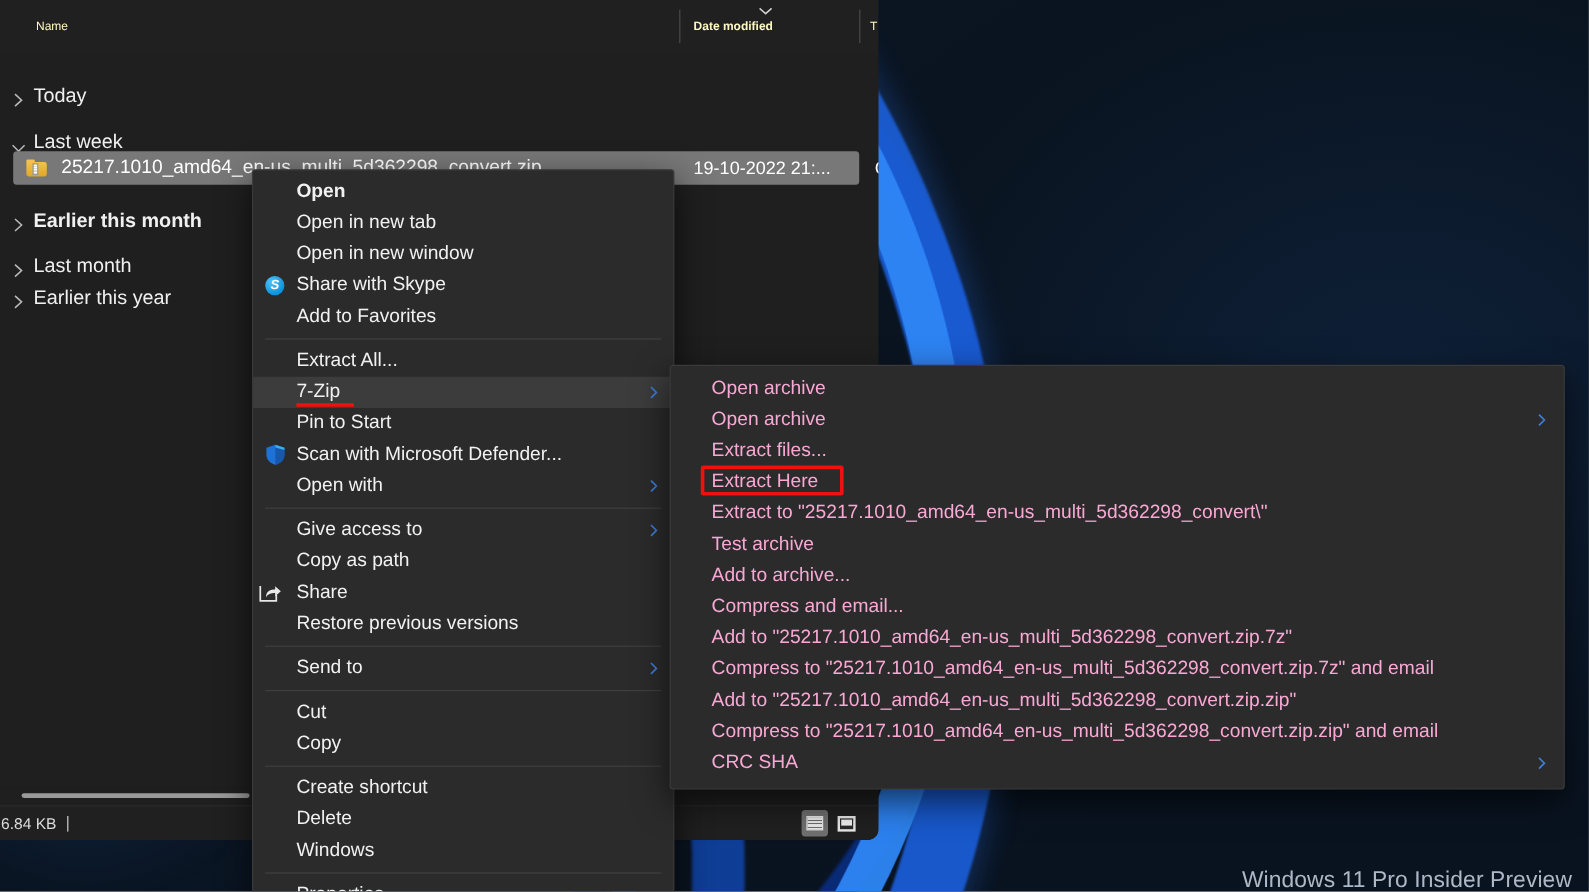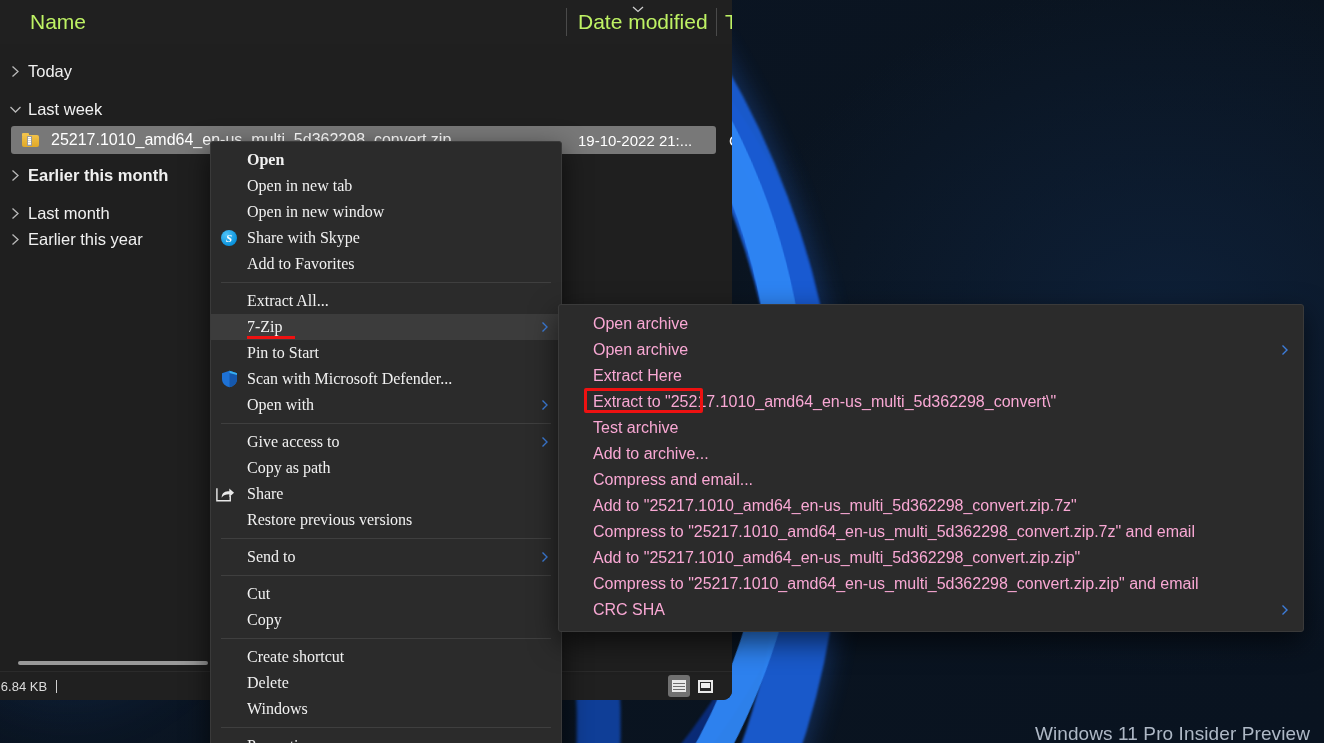--- a/index.html
+++ b/index.html
@@ -108,22 +108,22 @@
   #col-header {
     position: absolute; left: 0; top: 0;
     width: 732px; height: 44px;
     background: #202020;
     border-bottom: 1px solid #2c2c2c;
   }
   .colh {
     position: absolute;
     top: 0; height: 44px;
     display: flex; align-items: center;
-    color: #bef264;
-    font-size: 21px;
+    color: #fef9c3;
+    font-size: 10px;
     white-space: nowrap;
   }
   .coldiv {
     position: absolute;
     top: 8px; height: 28px;
     width: 1px;
     background: #4a4a4a;
   }
   #sortchev {
     position: absolute;
@@ -139,21 +139,21 @@
   
   #list {
     position: absolute;
     left: 0; top: 44px;
     width: 732px; height: 612px;
     background: #1f1f1f;
   }
   .grouprow {
     position: absolute;
     left: 0; height: 38px;
-    display: flex; align-items: center;
+    display: flex; align-items: flex-end;
     color: #f0f0f0;
     font-size: 16.5px;
     white-space: nowrap;
   }
   .gchev {
     width: 22px;
     display: flex; align-items: center; justify-content: center;
     color: #b9b9b9;
   }
   .gchev svg { display: block; }
@@ -293,21 +293,20 @@
   }
   .mi {
     position: relative;
     height: 26px;
     display: flex; align-items: center;
     color: #f1f1f1;
     font-size: 16px;
     padding-left: 36px;
     white-space: nowrap;
     cursor: default;
-    font-family: Liberation Serif, serif;
   }
   .mi.bold { font-weight: bold; }
   .mi.hl { background: #3c3c3c; }
   .mi .mi-icon {
     position: absolute;
     left: 8px; top: 50%;
     transform: translateY(-50%);
     width: 20px; height: 20px;
     display: flex; align-items: center; justify-content: center;
   }
@@ -395,21 +394,21 @@
     <div class="bloom" id="glowl"></div>
   </div>
 
   <div id="wm">Windows 11 Pro Insider Preview</div>
 
   <div id="explorer">
 
     <div id="col-header">
       <div class="colh" style="left:30px;">Name</div>
       <div class="coldiv" style="left:566px;"></div>
-      <div class="colh" style="left:578px;">Date modified</div>
+      <div class="colh" style="left:578px;font-weight:bold;">Date modified</div>
       <div class="coldiv" style="left:716px;"></div>
       <div class="colh" style="left:725px;">T</div>
       <div id="sortchev">
         <svg width="12" height="8" viewBox="0 0 12 8">
             <path d="M1 2 L6 6.4 L11 2" stroke="#cfcfcf" stroke-width="1.3" fill="none"></path>
           </svg>
       </div>
     </div>
 
     <div id="list">
@@ -617,20 +616,23 @@
     </div>
     <div class="smi">
       <span>Open archive</span>
       <span class="chev">
         <svg width="8" height="12" viewBox="0 0 8 12">
             <path d="M1.5 1.5 L6 6 L1.5 10.5" stroke="#3d7ddb" stroke-width="1.4" fill="none"></path>
           </svg>
       </span>
     </div>
     <div class="smi">
+      <span>Extract files...</span>
+    </div>
+    <div class="smi">
       <span>Extract Here</span>
     </div>
     <div class="smi">
       <span>Extract to "25217.1010_amd64_en-us_multi_5d362298_convert\"</span>
     </div>
     <div class="smi">
       <span>Test archive</span>
     </div>
     <div class="smi">
       <span>Add to archive...</span>

